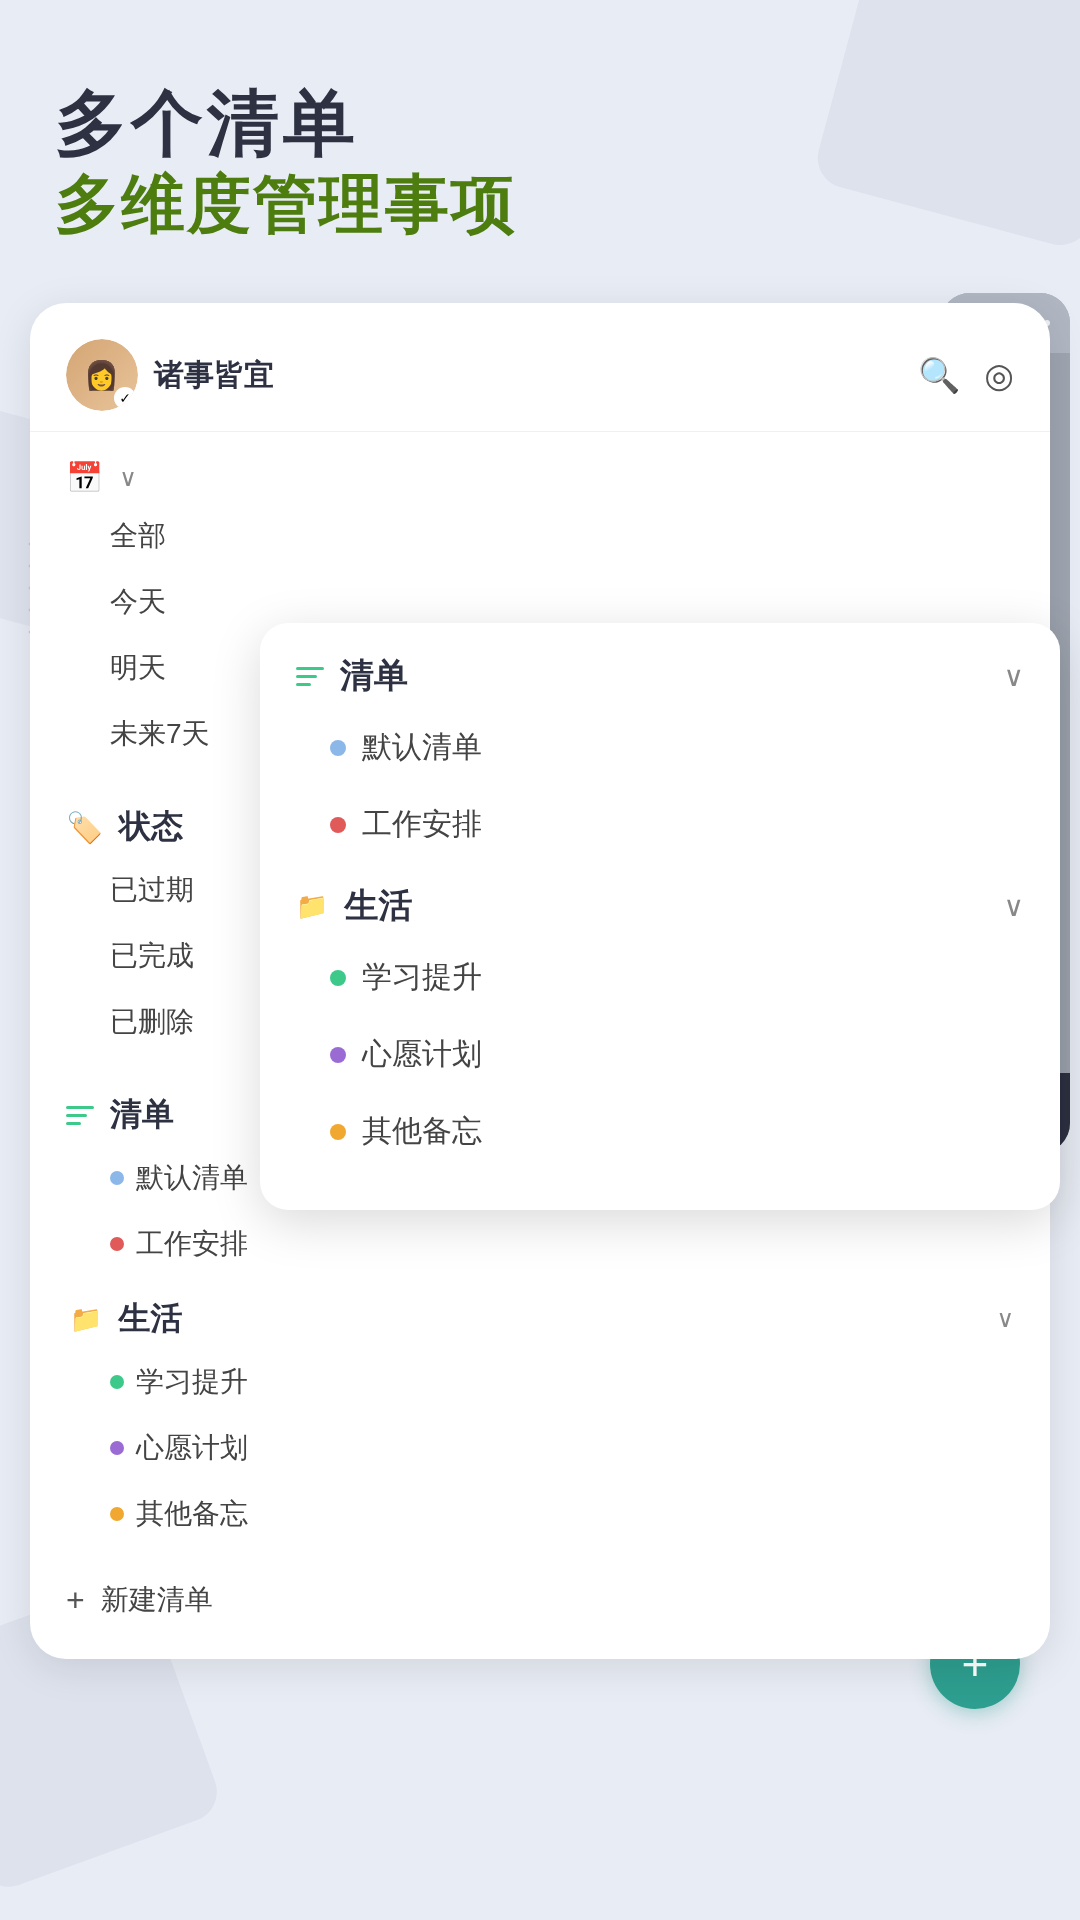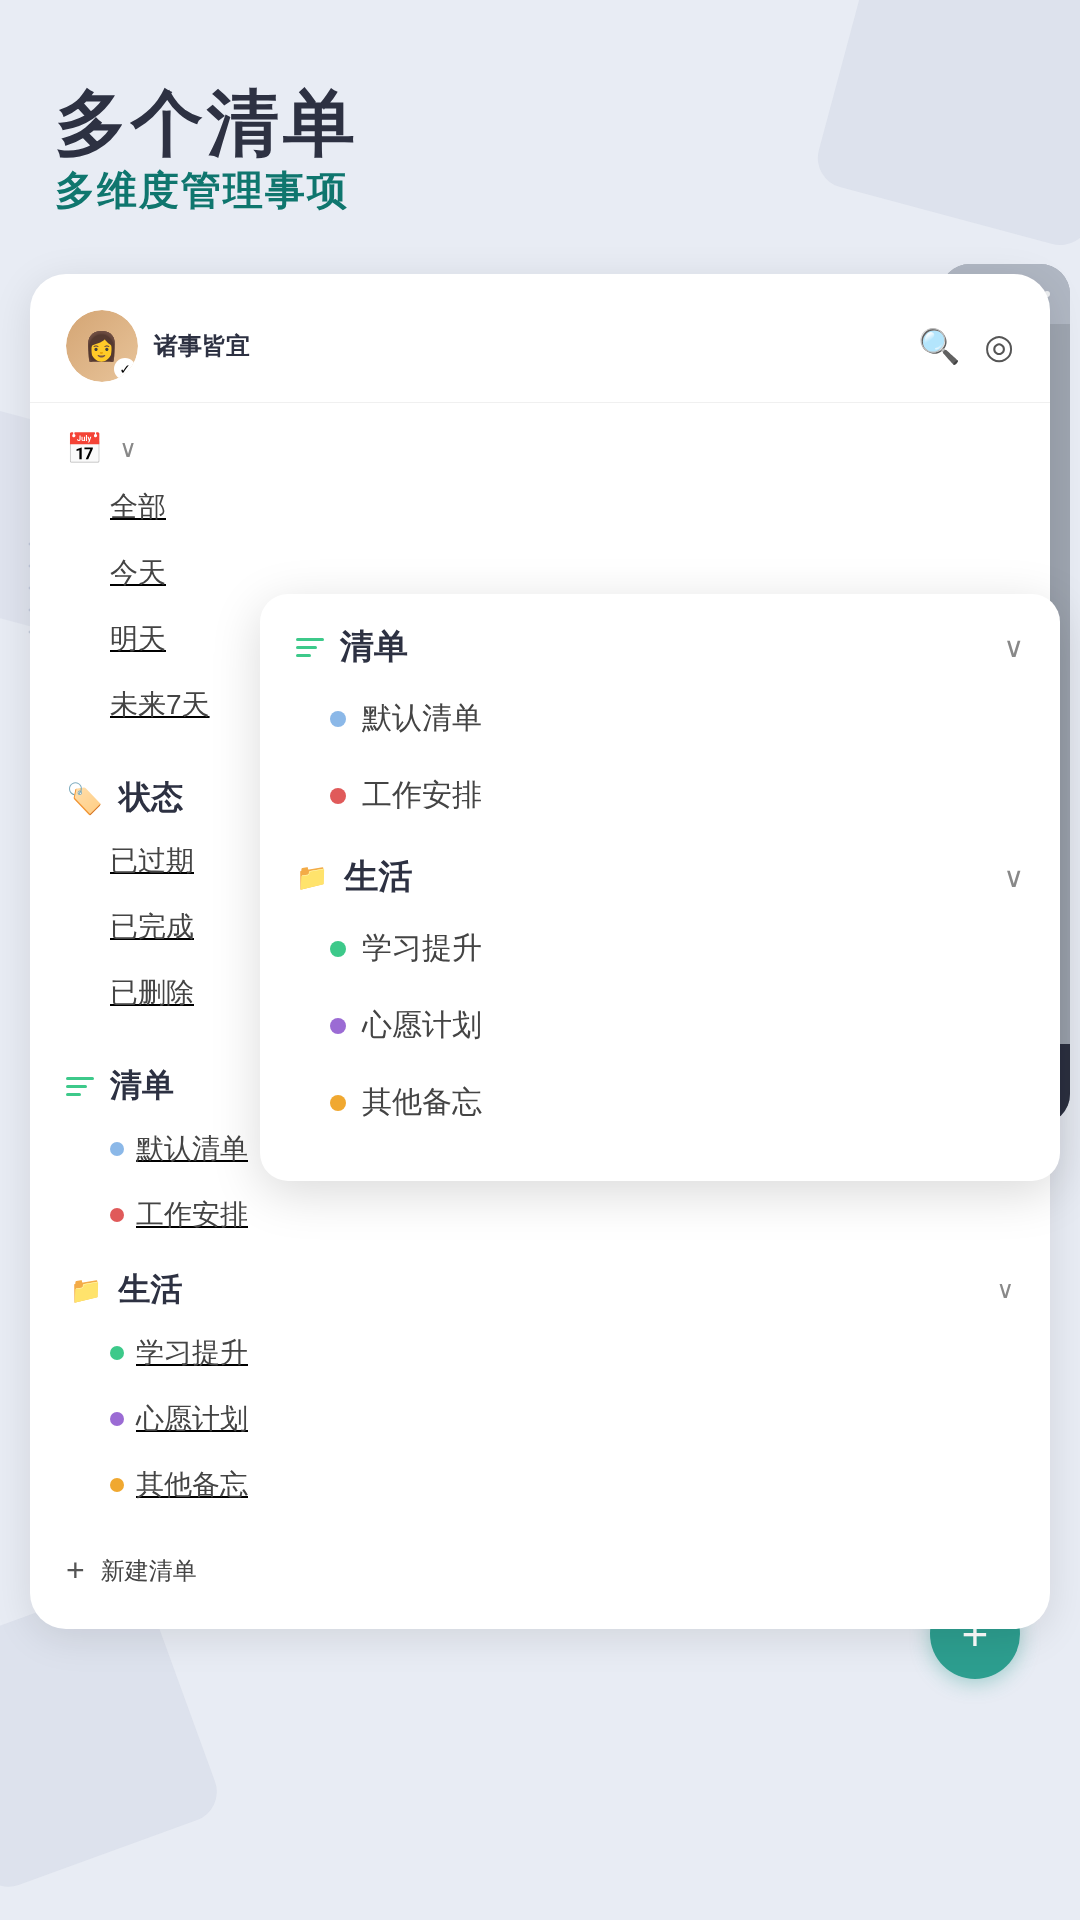--- a/index.html
+++ b/index.html
@@ -63,23 +63,23 @@
       z-index: 2;
     }
     .title-line1 {
       font-size: 72px;
       font-weight: 700;
       color: #2d3142;
       line-height: 1.2;
       letter-spacing: 4px;
     }
     .title-line2 {
-      font-size: 40px;
+      font-size: 64px;
       font-weight: 700;
-      color: #0f766e;
+      color: #4d7c0f;
       line-height: 1.2;
       letter-spacing: 2px;
     }
 
     
     .phone-container {
       position: relative;
       margin: 20px 30px 0 30px;
       z-index: 2;
     }
@@ -162,21 +162,21 @@
       bottom: 2px; right: 2px;
       width: 22px; height: 22px;
       background: #fff;
       border-radius: 50%;
       display: flex;
       align-items: center;
       justify-content: center;
       font-size: 14px;
     }
     .sidebar-username {
-      font-size: 24px;
+      font-size: 30px;
       font-weight: 600;
       color: #2d3142;
       flex: 1;
     }
     .sidebar-icons {
       display: flex;
       gap: 24px;
       align-items: center;
     }
     .icon-btn {
@@ -203,21 +203,20 @@
       font-weight: 700;
       color: #2d3142;
       flex: 1;
     }
     .chevron {
       font-size: 24px;
       color: #888;
     }
     .section-items {
       padding: 0 36px 10px 80px;
-      text-decoration: underline;
     }
     .section-item {
       font-size: 28px;
       color: #444;
       padding: 14px 0;
       display: flex;
       align-items: center;
       gap: 12px;
     }
     .item-dot {
@@ -239,21 +238,21 @@
       align-items: center;
       gap: 16px;
       padding: 24px 36px 10px 36px;
     }
     .new-list-plus {
       font-size: 32px;
       color: #555;
       font-weight: 300;
     }
     .new-list-text {
-      font-size: 24px;
+      font-size: 28px;
       color: #444;
     }
 
     
     .popup-panel {
       position: absolute;
       top: 320px;
       left: 230px;
       right: -10px;
       background: #fff;

